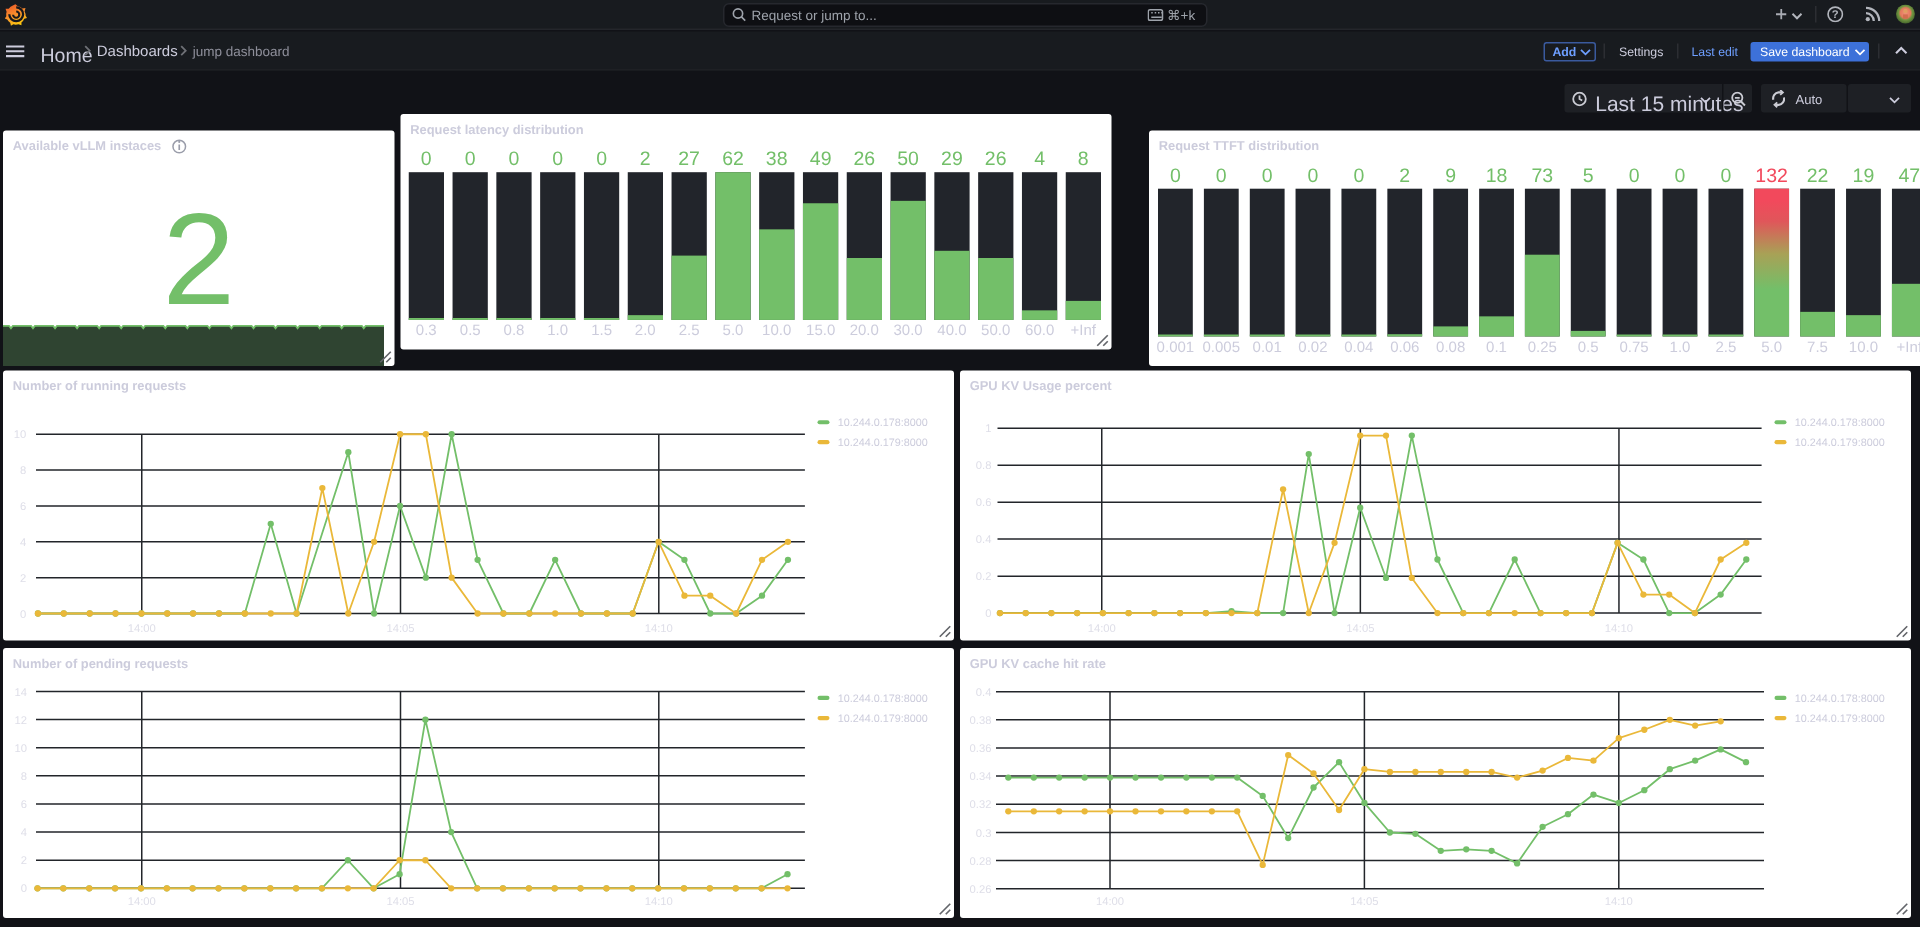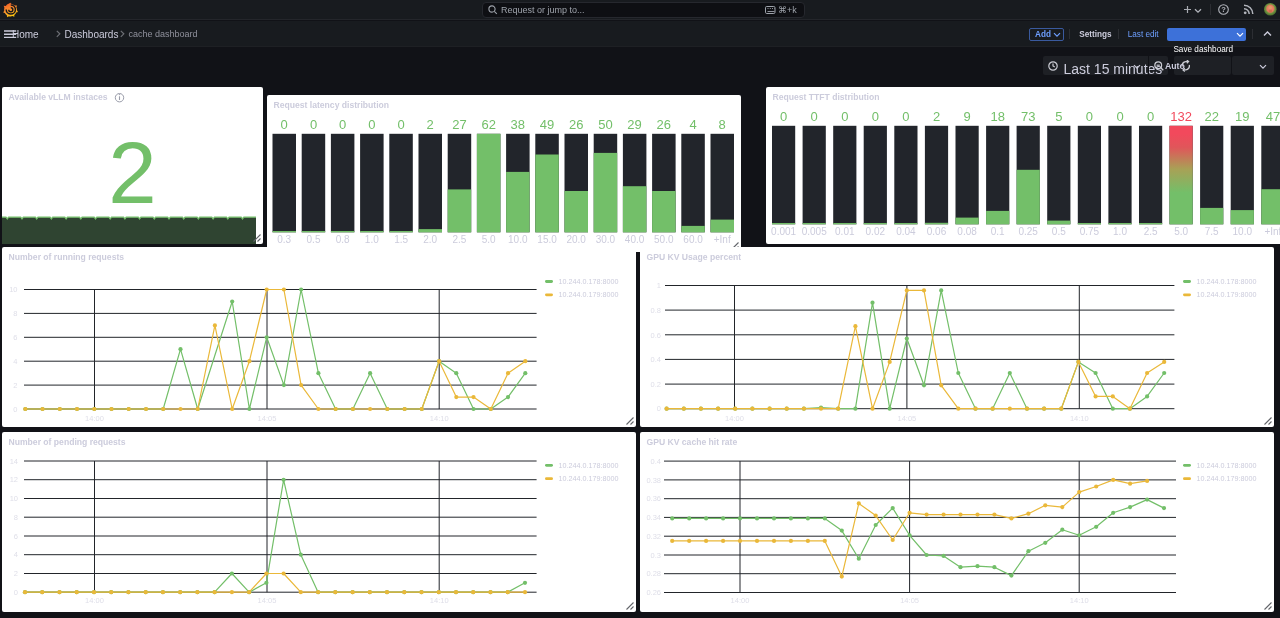--- a/index.html
+++ b/index.html
@@ -57,40 +57,40 @@
       </radialGradient>
     </defs>
     <circle cx="6.3" cy="6.3" r="6.3" fill="url(#av)"></circle>
     <circle cx="6.3" cy="4.3" r="1.5" fill="#dfa45f" opacity="0.8"></circle>
     <rect x="4.7" y="6.6" width="3.2" height="2.8" fill="#cf6b4e" opacity="0.9"></rect>
   </svg>
 <div class="bar" style="top:20.5px;height:26px;border-bottom:1px solid #1e2024"></div>
 <svg width="13" height="11" viewBox="0 0 13 11" style="position:absolute;left:3.8px;top:30px">
     <path d="M0 1 H12.2 M0 4.2 H12.2 M0 7.4 H12.2" stroke="#ccccdc" stroke-width="1.4"></path>
   </svg>
-<div class="txt" style="left:12px;top:29px;font-size:10px;color:#ccccdc">Home</div>
+<div class="txt" style="left:27px;top:29px;font-size:13px;color:#ccccdc">Home</div>
 <svg width="5" height="8" viewBox="0 0 5 8" style="position:absolute;left:56px;top:30px">
     <path d="M0.8 0.8 L3.8 3.8 L0.8 6.8" fill="none" stroke="#6e7076" stroke-width="1.2"></path>
   </svg>
 <div class="txt" style="left:64.5px;top:29px;font-size:10px;color:#ccccdc">Dashboards</div>
 <svg width="5" height="8" viewBox="0 0 5 8" style="position:absolute;left:119.5px;top:30px">
     <path d="M0.8 0.8 L3.8 3.8 L0.8 6.8" fill="none" stroke="#6e7076" stroke-width="1.2"></path>
   </svg>
-<div class="txt" style="left:128.5px;top:29px;font-size:9px;color:rgba(204,204,220,0.65)">cache dashboard</div>
+<div class="txt" style="left:128.5px;top:29px;font-size:9px;color:rgba(204,204,220,0.65)">jump dashboard</div>
 <div class="abs" style="left:1029px;top:27.5px;width:35px;height:13px;border:1px solid #3a5a9e;border-radius:2px"></div>
 <div class="txt" style="left:1035px;top:30px;font-size:8.2px;font-weight:700;color:#6e9fff">Add</div>
 <svg width="8" height="7" viewBox="0 0 8 7" style="position:absolute;left:1053px;top:31px">
     <path d="M1 2.2 L4 5.2 L7 2.2" fill="none" stroke="#6e9fff" stroke-width="1.2"></path>
   </svg>
 <div class="abs" style="left:1069px;top:29px;width:1px;height:10px;background:#2c2e33"></div>
-<div class="txt" style="left:1079.3px;top:30px;font-size:8.2px;font-weight:700;color:#ccccdc">Settings</div>
+<div class="txt" style="left:1079.3px;top:30px;font-size:8.2px;font-weight:400;color:#ccccdc">Settings</div>
 <div class="abs" style="left:1118px;top:29px;width:1px;height:10px;background:#2c2e33"></div>
 <div class="txt" style="left:1127.7px;top:30px;font-size:8.2px;font-weight:500;color:#6e9fff">Last edit</div>
 <div class="abs" style="left:1166.5px;top:27.5px;width:79px;height:13.5px;background:#3d71d9;border-radius:2px"></div>
-<div class="txt" style="left:1173.4px;top:45px;font-size:8.2px;font-weight:500;color:#fff">Save dashboard</div>
+<div class="txt" style="left:1173.4px;top:30px;font-size:8.2px;font-weight:500;color:#fff">Save dashboard</div>
 <svg width="8" height="7" viewBox="0 0 8 7" style="position:absolute;left:1235.5px;top:31px">
     <path d="M1 2.2 L4 5.2 L7 2.2" fill="none" stroke="#fff" stroke-width="1.2"></path>
   </svg>
 <div class="abs" style="left:1252px;top:29px;width:1px;height:10px;background:#2c2e33"></div>
 <svg width="9" height="7" viewBox="0 0 9 7" style="position:absolute;left:1263px;top:30px">
     <path d="M1 5.5 L4.5 2 L8 5.5" fill="none" stroke="#ccccdc" stroke-width="1.4"></path>
   </svg>
 <div class="abs" style="left:1042.8px;top:55.8px;width:125.4px;height:18.8px;background:#1e2025;border-radius:2px"></div>
 <svg width="10" height="10" viewBox="0 0 10 10" style="position:absolute;left:1048px;top:60.5px">
     <circle cx="5" cy="5" r="4.2" fill="none" stroke="#cbccd4" stroke-width="1.2"></circle>
@@ -108,37 +108,37 @@
   </svg>
 <div class="abs" style="left:1174.1px;top:55.8px;width:57.3px;height:18.8px;background:#1e2025;border-radius:2px"></div>
 <svg width="10" height="12" viewBox="0 0 10 12" style="position:absolute;left:1179.5px;top:59.5px">
     <path d="M2.2 6.5 A4 4 0 0 1 5.7 1.6 L8 1.6" fill="none" stroke="#cbccd4" stroke-width="1.4"></path>
     <path d="M6.8 0 L8.6 1.6 L6.8 3.2" fill="none" stroke="#cbccd4" stroke-width="1.2"></path>
     <path d="M9.3 5 A4 4 0 0 1 5.8 9.9 L3.6 9.9" fill="none" stroke="#cbccd4" stroke-width="1.4"></path>
     <path d="M4.8 8.3 L3 9.9 L4.8 11.5" fill="none" stroke="#cbccd4" stroke-width="1.2"></path>
   </svg>
 <div class="txt" style="left:1258px;top:61px;font-size:8.7px;font-weight:400;color:#ccccdc">5s</div>
 <div class="abs" style="left:1232.4px;top:55.8px;width:41.3px;height:18.8px;background:#1e2025;border-radius:2px"></div>
-<div class="txt" style="left:1165px;top:61px;font-size:8.7px;font-weight:700;color:#ccccdc">Auto</div>
+<div class="txt" style="left:1197px;top:61px;font-size:8.7px;font-weight:400;color:#ccccdc">Auto</div>
 <svg width="8" height="7" viewBox="0 0 8 7" style="position:absolute;left:1259px;top:62.5px">
     <path d="M1 2.2 L4 5.2 L7 2.2" fill="none" stroke="#ccccdc" stroke-width="1.2"></path>
   </svg>
 <div class="panel" style="left:2px;top:87px;width:261px;height:157px">
     <svg width="261" height="157" viewBox="0 0 261 157" style="position:absolute;left:0;top:0">
       <text x="6.5" y="13" font-family="&quot;Liberation Sans&quot;, sans-serif" font-size="8.6" font-weight="600" fill="#ccccdc">Available vLLM instaces</text>
       <circle cx="117.5" cy="10.7" r="4.2" fill="none" stroke="#9a9daa" stroke-width="1"></circle>
       <line x1="117.5" y1="9.3" x2="117.5" y2="13" stroke="#9a9daa" stroke-width="1.1"></line>
       <circle cx="117.5" cy="7.6" r="0.7" fill="#9a9daa"></circle>
       <text x="130.5" y="115.5" font-family="&quot;Liberation Sans&quot;, sans-serif" font-size="87" font-weight="500" fill="#73BF69" text-anchor="middle">2</text>
       <path d="M0,130.2 L4.0,130.2 L5.3,131.89999999999998 L6.6,130.2 L18.7,130.2 L20.0,131.89999999999998 L21.3,130.2 L33.4,130.2 L34.7,131.89999999999998 L36.0,130.2 L48.1,130.2 L49.4,131.89999999999998 L50.7,130.2 L62.8,130.2 L64.1,131.89999999999998 L65.4,130.2 L77.5,130.2 L78.8,131.89999999999998 L80.1,130.2 L92.2,130.2 L93.5,131.89999999999998 L94.8,130.2 L106.9,130.2 L108.2,131.89999999999998 L109.5,130.2 L121.6,130.2 L122.9,131.89999999999998 L124.2,130.2 L136.3,130.2 L137.6,131.89999999999998 L138.9,130.2 L151.0,130.2 L152.3,131.89999999999998 L153.6,130.2 L165.7,130.2 L167.0,131.89999999999998 L168.3,130.2 L180.4,130.2 L181.7,131.89999999999998 L183.0,130.2 L195.1,130.2 L196.4,131.89999999999998 L197.7,130.2 L209.8,130.2 L211.1,131.89999999999998 L212.4,130.2 L224.5,130.2 L225.8,131.89999999999998 L227.1,130.2 L239.2,130.2 L240.5,131.89999999999998 L241.8,130.2 L254,130.2 L254,157 L0,157 Z" fill="#2f4431"></path>
       <path d="M0,130.2 L4.0,130.2 L5.3,131.89999999999998 L6.6,130.2 L18.7,130.2 L20.0,131.89999999999998 L21.3,130.2 L33.4,130.2 L34.7,131.89999999999998 L36.0,130.2 L48.1,130.2 L49.4,131.89999999999998 L50.7,130.2 L62.8,130.2 L64.1,131.89999999999998 L65.4,130.2 L77.5,130.2 L78.8,131.89999999999998 L80.1,130.2 L92.2,130.2 L93.5,131.89999999999998 L94.8,130.2 L106.9,130.2 L108.2,131.89999999999998 L109.5,130.2 L121.6,130.2 L122.9,131.89999999999998 L124.2,130.2 L136.3,130.2 L137.6,131.89999999999998 L138.9,130.2 L151.0,130.2 L152.3,131.89999999999998 L153.6,130.2 L165.7,130.2 L167.0,131.89999999999998 L168.3,130.2 L180.4,130.2 L181.7,131.89999999999998 L183.0,130.2 L195.1,130.2 L196.4,131.89999999999998 L197.7,130.2 L209.8,130.2 L211.1,131.89999999999998 L212.4,130.2 L224.5,130.2 L225.8,131.89999999999998 L227.1,130.2 L239.2,130.2 L240.5,131.89999999999998 L241.8,130.2 L254,130.2" fill="none" stroke="#73BF69" stroke-width="1.2"></path>
       <path d="M 251.5 154.5 L 258.5 147.5 M 255.5 154.5 L 258.5 151.5" stroke="#63656a" stroke-width="1.1" fill="none"></path>
     </svg>
   </div>
-<div class="panel" style="left:267px;top:95px;width:474px;height:157px">
+<div class="panel" style="left:267px;top:76px;width:474px;height:157px">
     <svg width="474" height="157" viewBox="0 0 474 157" style="position:absolute;left:0;top:0">
       <defs>
         <linearGradient id="gr" x1="0" y1="1" x2="0" y2="0">
           <stop offset="0" stop-color="#73BF69"></stop>
           <stop offset="0.32" stop-color="#73BF69"></stop>
           <stop offset="0.56" stop-color="#a8a156"></stop>
           <stop offset="0.78" stop-color="#e0565a"></stop>
           <stop offset="0.92" stop-color="#F2495C"></stop>
         </linearGradient>
       </defs>

